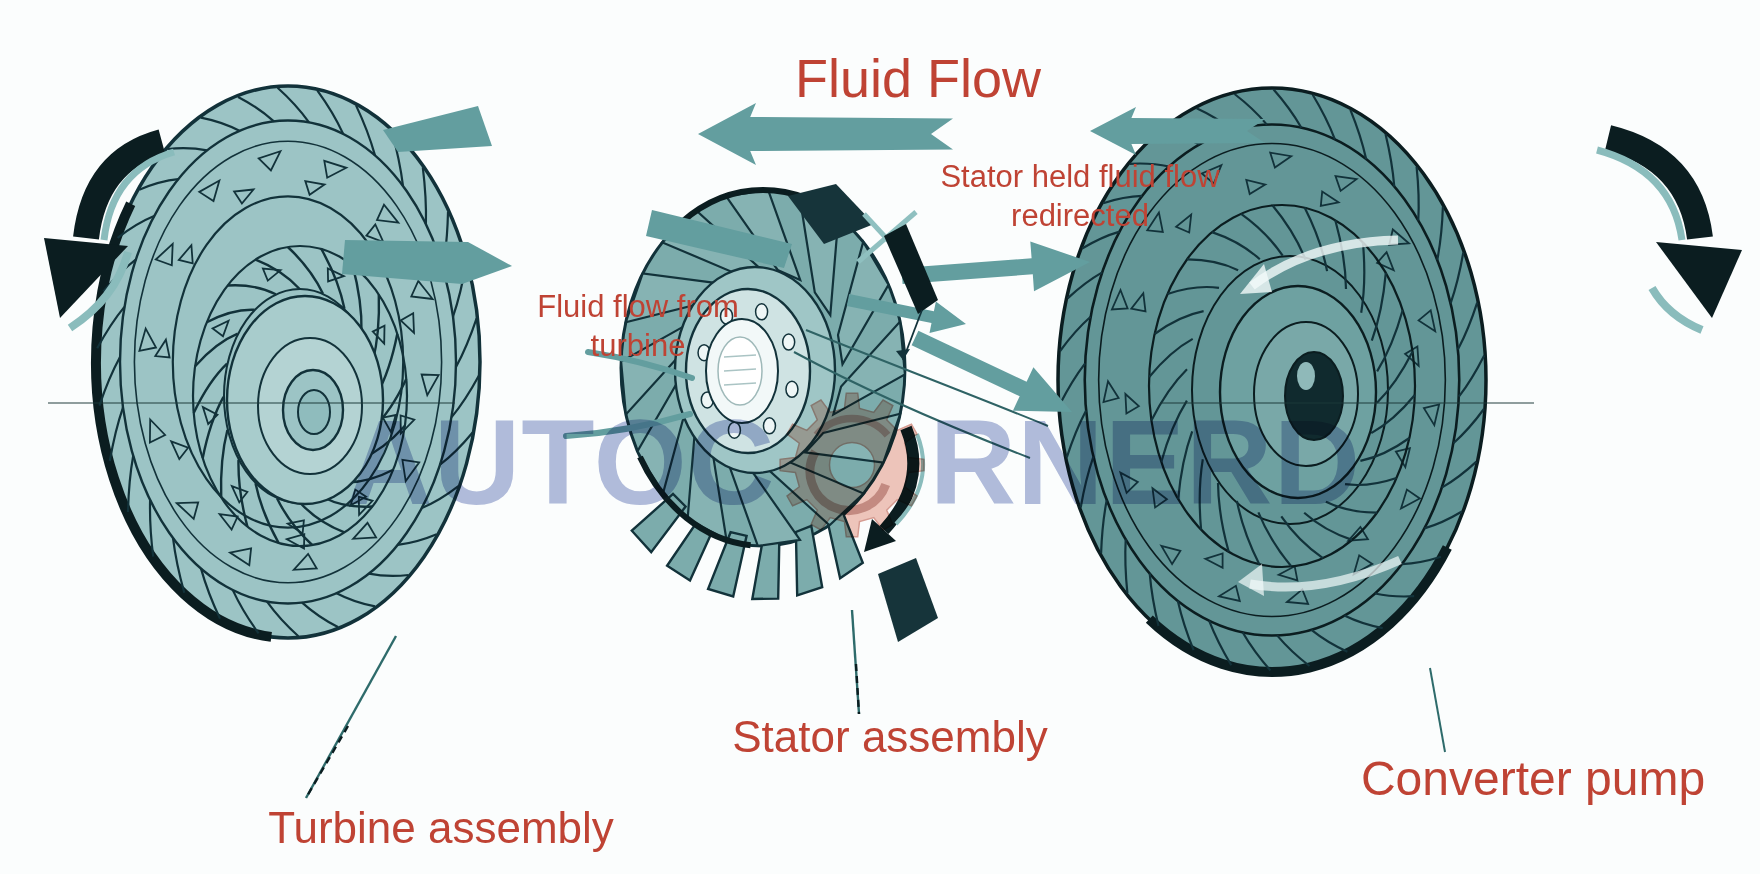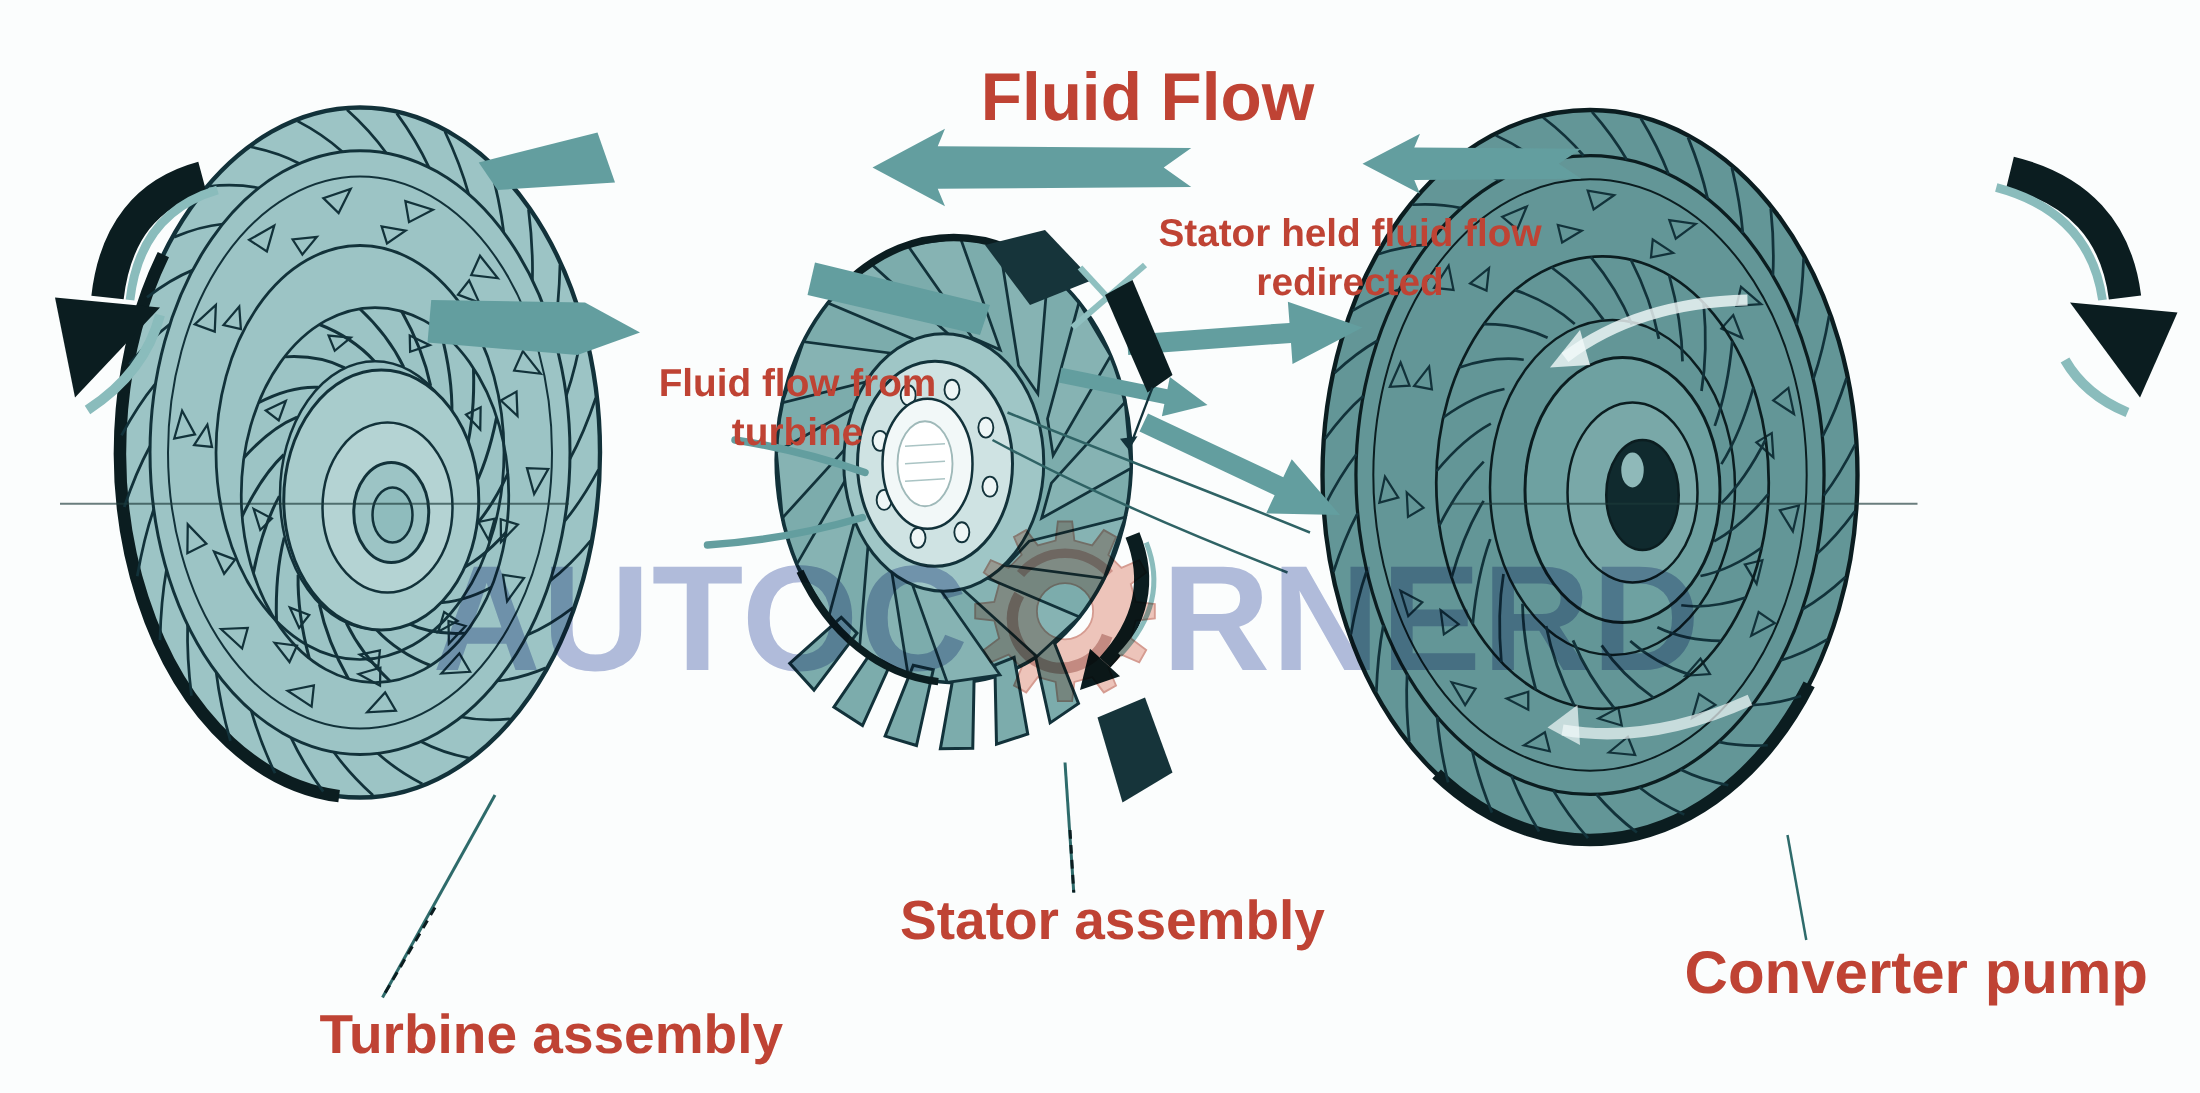--- a/index.html
+++ b/index.html
@@ -1,25 +1,25 @@
 <!DOCTYPE html>
 <html style="--accent-red: #bf4334; --fluid-teal: #639e9f; --disc-light: #9cc4c5; --disc-mid: #7cacac; --disc-dark: #639697; --outline-dark: #12323a; --outline-black: #0b1d20; --watermark-blue: #8494c6; --gear-salmon: #e9a393;"><head>
 <meta charset="utf-8">
 <style>
   html,body{margin:0;padding:0;width:1760px;height:874px;overflow:hidden;
     background:#fbfdfd;font-family:"Liberation Sans",sans-serif;}
   .stage{position:absolute;left:0;top:0;width:1760px;height:874px;}
   #art{position:absolute;left:0;top:0;}
-  .lbl{position:absolute;color:var(--accent-red,#bf4334);font-weight:bold;
+  .lbl{position:absolute;color:var(--accent-red,#bf4334);font-weight:normal;
     text-align:center;white-space:nowrap;transform:translateX(-50%);line-height:1.22;}
   .lbl-title{font-size:54px;}
   .lbl-anno{font-size:31px;line-height:1.25;}
   .lbl-part{font-size:44px;}
   .lbl-part2{font-size:48px;line-height:1.36;}
-  .watermark{position:absolute;left:346px;top:408px;display:flex;align-items:flex-end;
+  .watermark{position:absolute;left:346px;top:384px;display:flex;align-items:center;
     font-weight:bold;font-size:120px;letter-spacing:1px;
     color:var(--watermark-blue,#8494c6);opacity:0.62;mix-blend-mode:multiply;
     pointer-events:none;}
   .watermark span{display:block;}
   .wm-gear{width:150px;height:150px;margin:6px 2px 0 2px;}
 </style>
 </head>
 <body>
 
 <div class="stage">
@@ -317,21 +317,21 @@
     <span class="wm-gear"><svg viewBox="-50 -50 100 100" width="150" height="150">
           <path d="M37.7,-5.0 L47.9,-3.8 L47.9,3.8 L37.7,5.0 L35.1,14.5 L43.3,20.7 L39.6,27.2 L30.1,23.1 L23.1,30.1 L27.2,39.6 L20.7,43.3 L14.5,35.1 L5.0,37.7 L3.8,47.9 L-3.8,47.9 L-5.0,37.7 L-14.5,35.1 L-20.7,43.3 L-27.2,39.6 L-23.1,30.1 L-30.1,23.1 L-39.6,27.2 L-43.3,20.7 L-35.1,14.5 L-37.7,5.0 L-47.9,3.8 L-47.9,-3.8 L-37.7,-5.0 L-35.1,-14.5 L-43.3,-20.7 L-39.6,-27.2 L-30.1,-23.1 L-23.1,-30.1 L-27.2,-39.6 L-20.7,-43.3 L-14.5,-35.1 L-5.0,-37.7 L-3.8,-47.9 L3.8,-47.9 L5.0,-37.7 L14.5,-35.1 L20.7,-43.3 L27.2,-39.6 L23.1,-30.1 L30.1,-23.1 L39.6,-27.2 L43.3,-20.7 L35.1,-14.5 Z M 15,0 A 15,15 0 1 0 -15,0 A 15,15 0 1 0 15,0 Z" fill="#e9a393" fill-rule="evenodd" stroke="#c2604f" stroke-width="1"></path>
           <path d="M 22.5,13.0 A 26,26 0 1 1 -24.4,-8.9" stroke="#a34434" stroke-width="6" fill="none"></path>
           <path d="M -23.7,-19.9 A 31,31 0 0 1 23.7,-19.9" stroke="#b55042" stroke-width="5" fill="none"></path>
         </svg></span>
     <span>RNERD</span>
   </div>
 
   <div class="lbl lbl-title" style="left:918px;top:46px;">Fluid Flow</div>
 
-  <div class="lbl lbl-anno" style="left:1080px;top:158px;margin-top:10px;">
+  <div class="lbl lbl-anno" style="left:1080px;top:158px;">
     <div>Stator held fluid flow</div>
     <div>redirected</div>
   </div>
 
   <div class="lbl lbl-anno" style="left:602px;top:288px;margin-left:36px;">
     <div>Fluid flow from</div>
     <div>turbine</div>
   </div>
 
   <div class="lbl lbl-part" style="left:890px;top:710px;">Stator assembly</div>

